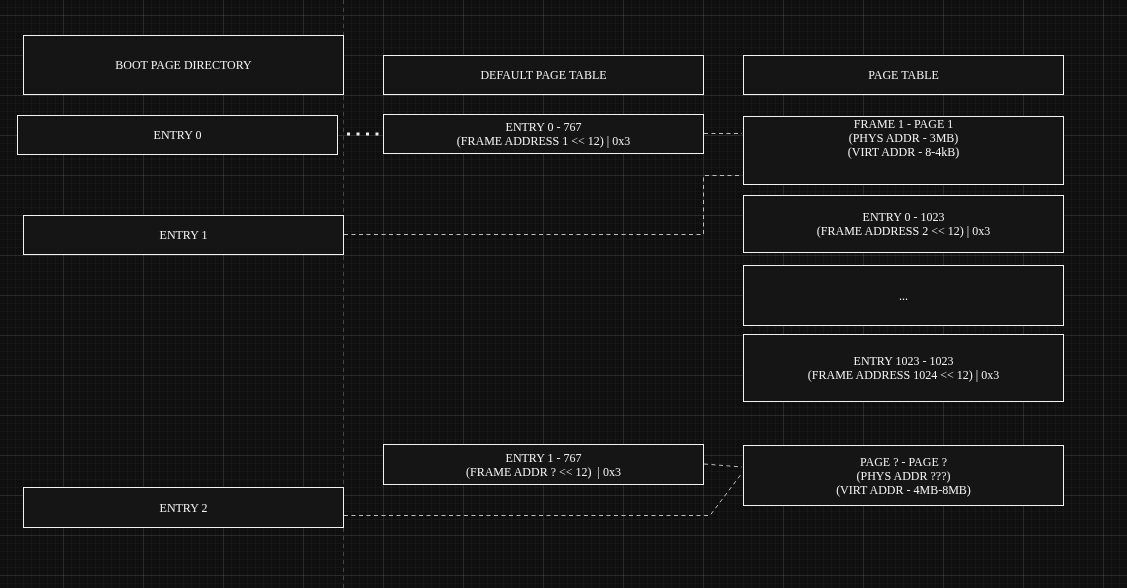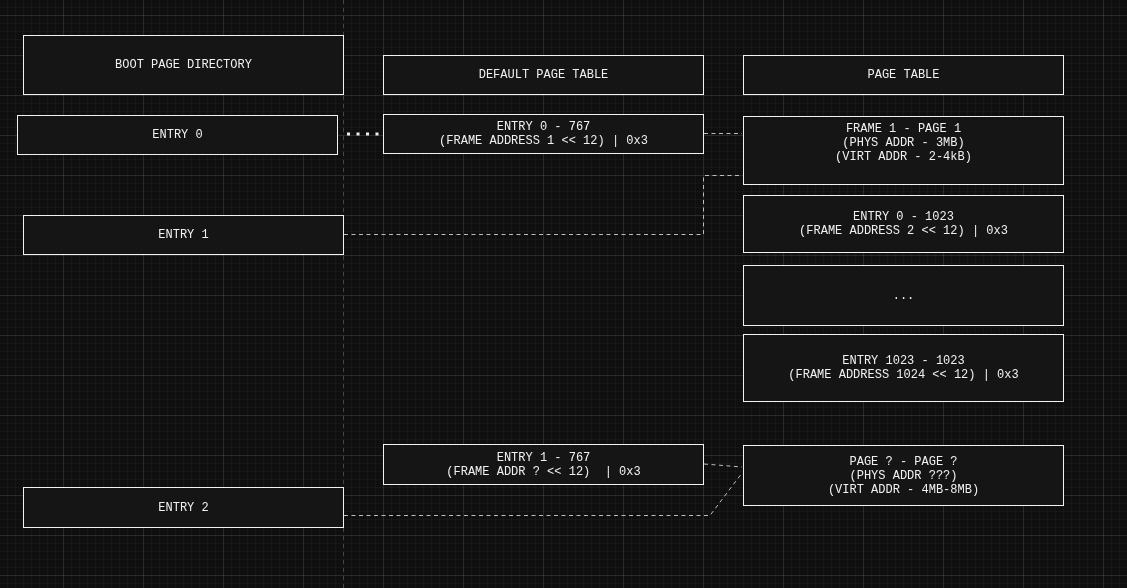--- a/index.html
+++ b/index.html
@@ -8,39 +8,39 @@
     width:1127px;height:588px;
     overflow:hidden;
     background-color:#0f0f0f;
     background-image:
       linear-gradient(to right, rgba(255,255,255,0.085) 1px, transparent 1px),
       linear-gradient(to bottom, rgba(255,255,255,0.085) 1px, transparent 1px),
       linear-gradient(to right, rgba(255,255,255,0.028) 1px, transparent 1px),
       linear-gradient(to bottom, rgba(255,255,255,0.028) 1px, transparent 1px);
     background-size:80px 40px, 80px 40px, 8px 8px, 8px 8px;
     background-position:63px 15px, 63px 15px, 7px 7px, 7px 7px;
-    font-family:Liberation Mono, monospace;
+    font-family:Liberation Serif, serif;
   }
   #wires{position:absolute;left:0;top:0;z-index:1;}
   .box{
     position:absolute;
     box-sizing:border-box;
     background:#151515;
     border:1px solid #f2f2f2;
     color:#f1f1f1;
     font-size:12px;
     line-height:14px;
     display:flex;
     flex-direction:column;
     align-items:center;
     justify-content:center;
     text-align:center;
     z-index:2;
   }
-  .box.top-align{justify-content:flex-start;padding-top:5px;}
+  .box.top-align{justify-content:flex-start;}
   .line{white-space:pre;}
   .gap-above{}
 </style>
 </head>
 <body>
 
 <div id="canvas">
 
   <svg id="wires" width="1127" height="588" viewBox="0 0 1127 588">
 
@@ -87,21 +87,21 @@
     <div class="line">(FRAME ADDR ? &lt;&lt; 12)  | 0x3</div>
   </div>
 
   <div class="box" style="left:743px;top:55px;width:321px;height:40px">
     <div class="line">PAGE TABLE</div>
   </div>
 
   <div class="box top-align" style="left:743px;top:116px;width:321px;height:69px">
     <div class="line">FRAME 1 - PAGE 1</div>
     <div class="line">(PHYS ADDR - 3MB)</div>
-    <div class="line">(VIRT ADDR - 2-4kB)</div>
+    <div class="line">(VIRT ADDR - 8-4kB)</div>
   </div>
 
   <div class="box" style="left:743px;top:195px;width:321px;height:58px">
     <div class="line">ENTRY 0 - 1023</div>
     <div class="line gap-above">(FRAME ADDRESS 2 &lt;&lt; 12) | 0x3</div>
   </div>
 
   <div class="box" style="left:743px;top:265px;width:321px;height:61px">
     <div class="line">...</div>
   </div>

